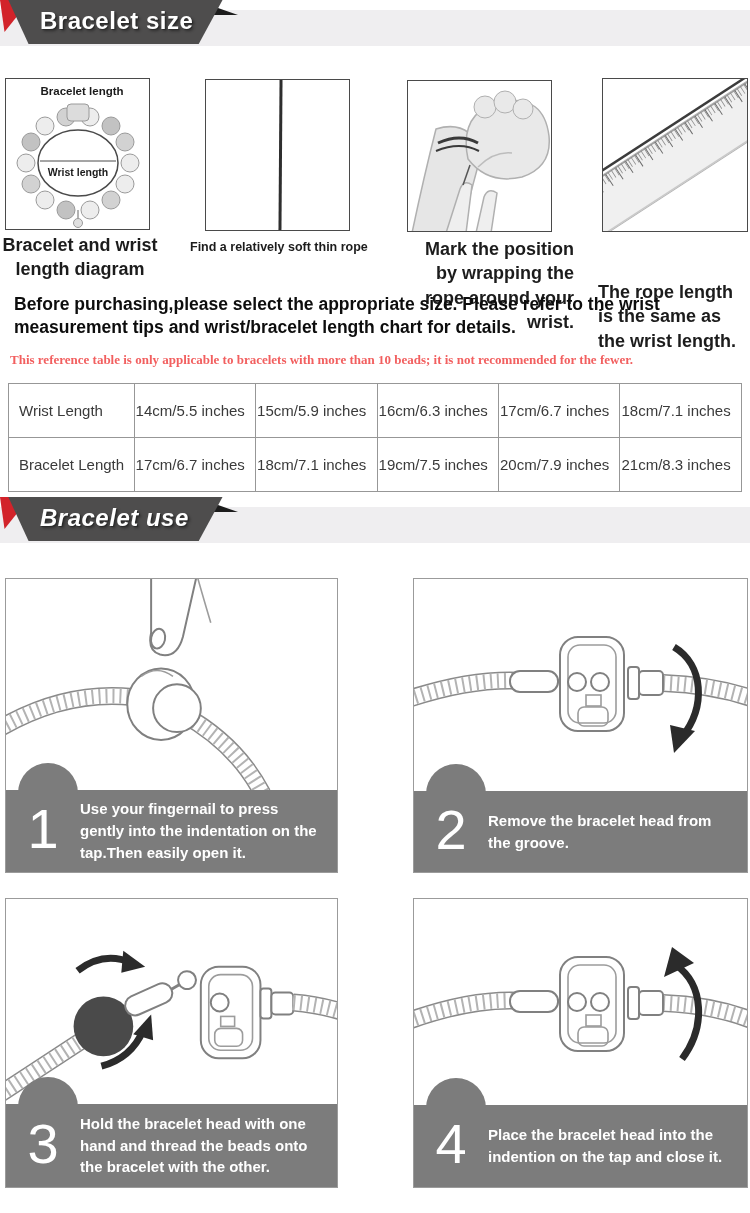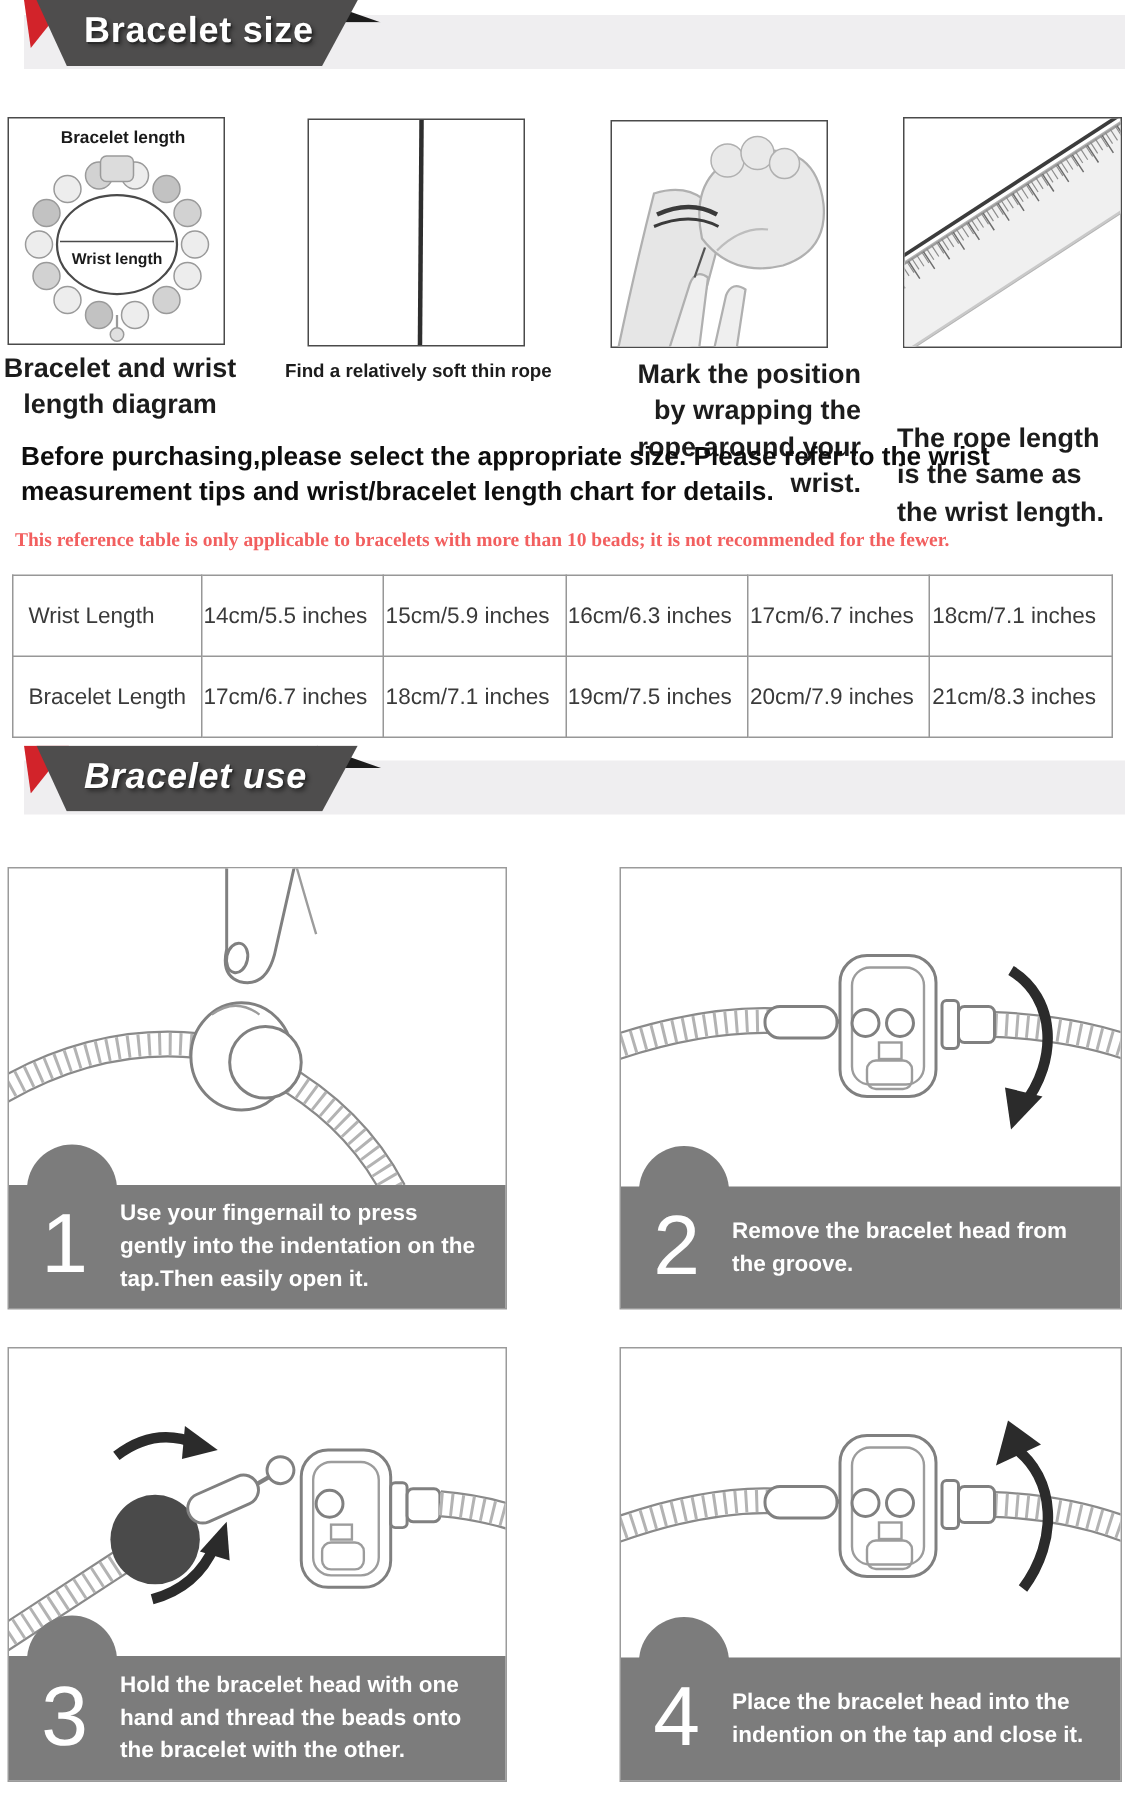--- a/index.html
+++ b/index.html
@@ -1,20 +1,20 @@
 <!DOCTYPE html>
 <html><head>
 <meta charset="utf-8">
 <style>
   html,body{margin:0;padding:0;background:#fff;}
   .page{position:relative;width:750px;height:1213px;background:#ffffff;overflow:hidden;
         font-family:"Liberation Sans",sans-serif;color:#1a1a1a;}
 
   
-  .banner{position:absolute;left:0;width:260px;height:46px;margin-left:16px;}
+  .banner{position:absolute;left:0;width:260px;height:46px;}
   .banner .strip{position:absolute;left:0;top:10px;width:750px;height:36px;background:#efeef0;}
   .banner .red{position:absolute;left:0;top:0;width:30px;height:32px;background:#d2232a;
                clip-path:polygon(0 0,100% 0,15% 100%);}
   .banner .tail{position:absolute;left:0;top:0;width:238px;height:15px;background:#1c1c1c;
                 clip-path:polygon(82% 0,100% 100%,86% 100%);}
   .banner .trap{position:absolute;left:0;top:0;width:238px;height:44px;background:#4e4d4d;
                 clip-path:polygon(3.5% 0,93.5% 0,83.5% 100%,12% 100%);}
   .banner .label{position:absolute;left:40px;top:7px;width:180px;color:#fff;font-size:24px;
                  font-weight:800;letter-spacing:.5px;
                  text-shadow:1px 1px 0 #2b2b2b,2px 2px 3px rgba(0,0,0,.45);}

